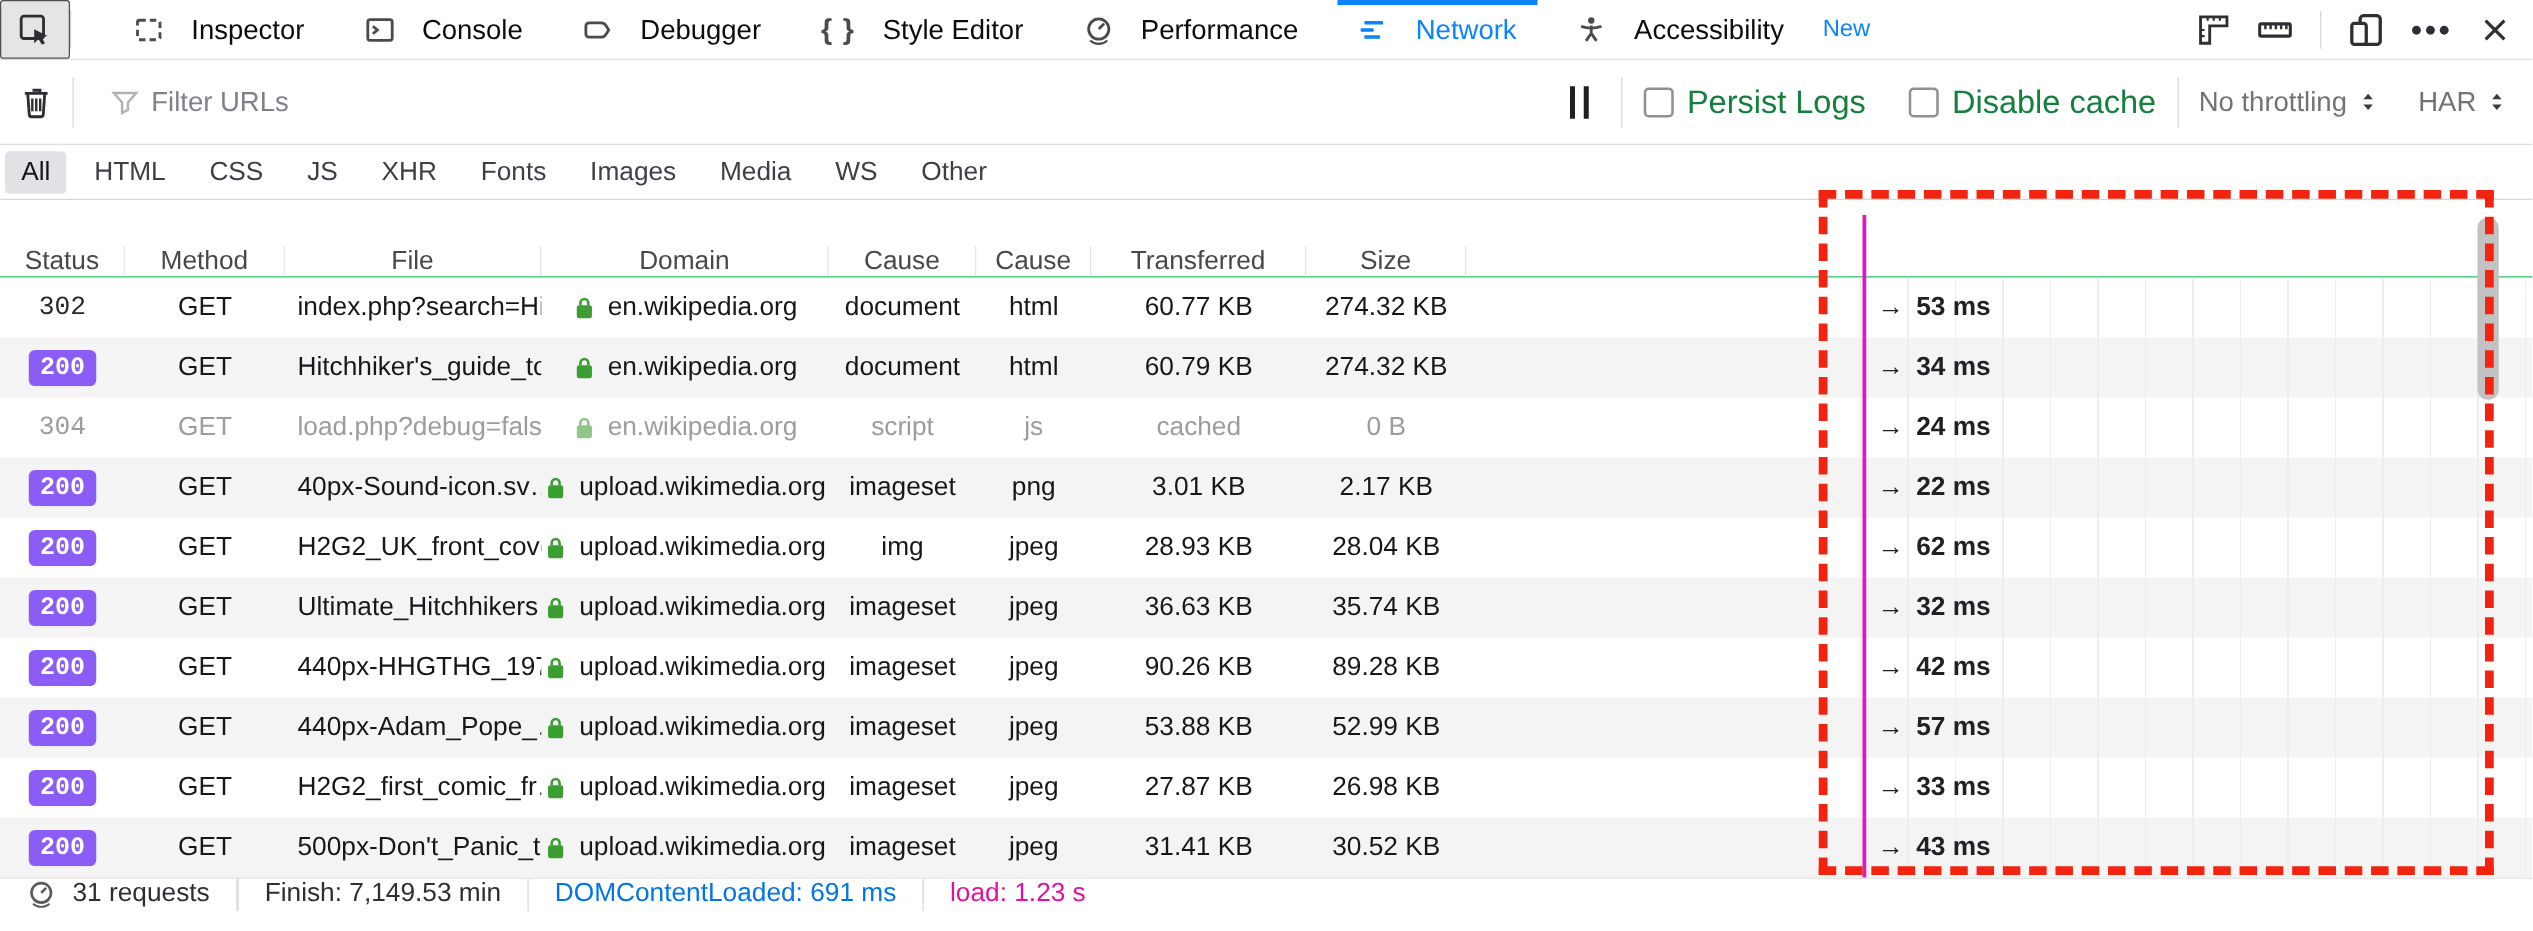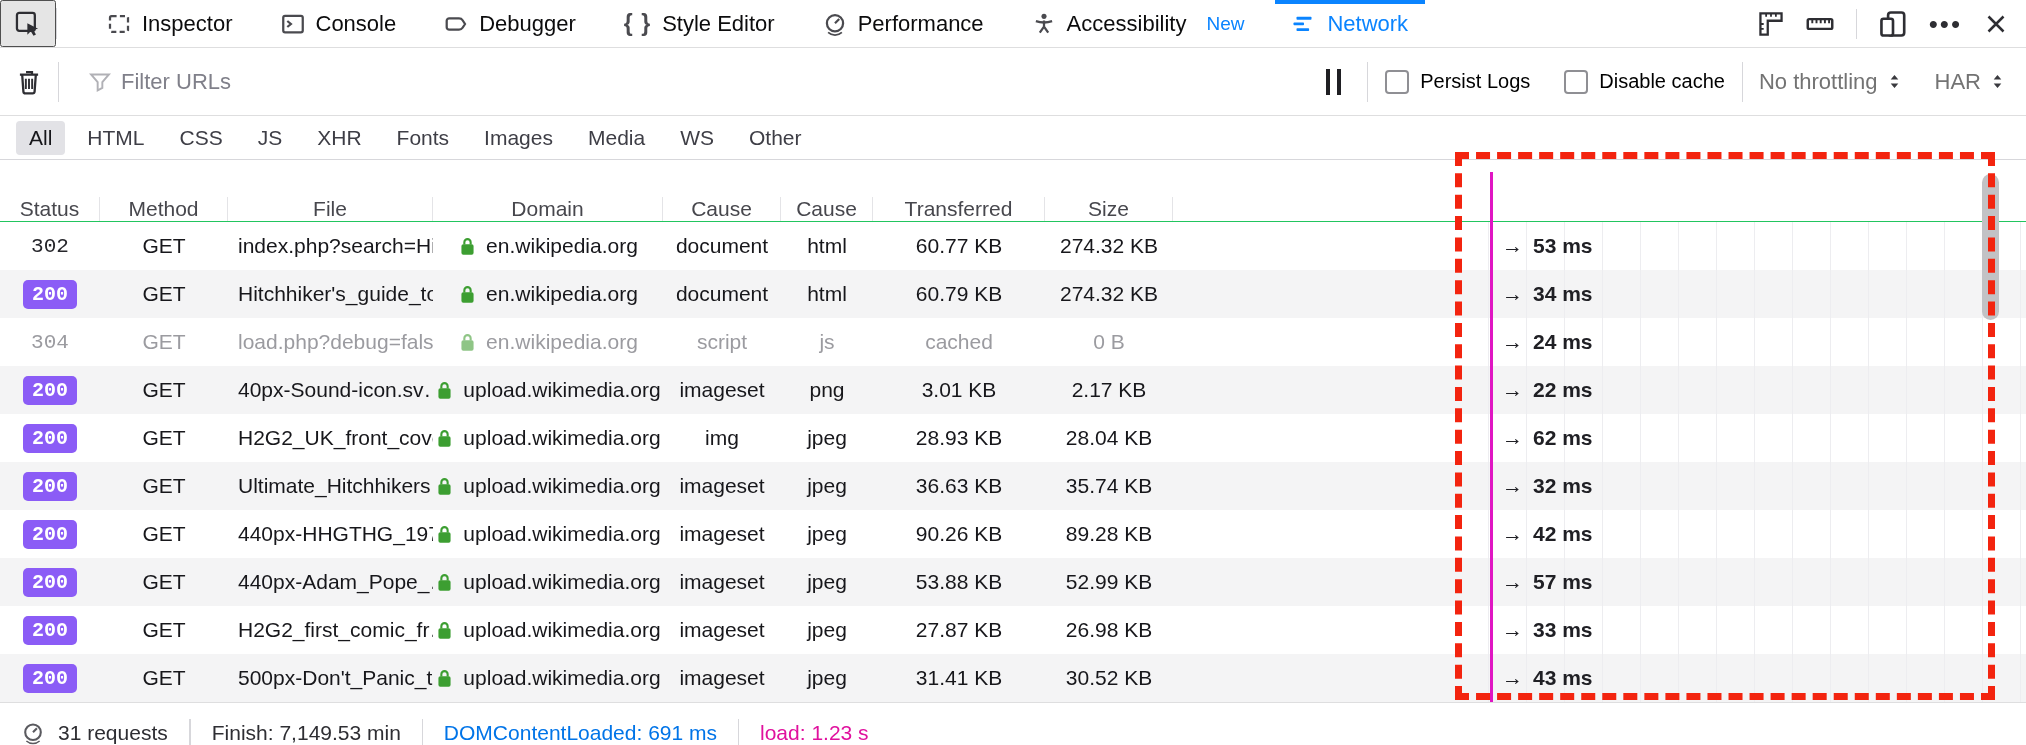--- a/index.html
+++ b/index.html
@@ -5,47 +5,47 @@
   *{box-sizing:border-box;margin:0;padding:0}
   html,body{width:2026px;height:745px;overflow:hidden}
   body{font-family:"Liberation Sans",sans-serif;background:#fff;color:#0c0c0d;position:relative}
   svg{display:block}
 
   
   .tabbar{height:48px;display:flex;align-items:stretch;border-bottom:1px solid #dededf;background:#fff}
   .picker-btn{width:56px;display:flex;align-items:center;justify-content:center}
   .vsep{width:1px;background:#d7d7db;margin:8px 0}
   .tabs{display:flex;align-items:stretch;margin-left:26px}
-  .tab{display:flex;align-items:center;gap:11px;padding:0 17px;margin:0 7px;font-size:22px;color:#0c0c0d;position:relative;background:none;border:none;cursor:default;font-family:inherit}
+  .tab{display:flex;align-items:center;gap:22px;padding:0 17px;margin:0 7px;font-size:22px;color:#0c0c0d;position:relative;background:none;border:none;cursor:default;font-family:inherit}
   .tab .ticon{color:#4a4a4f}
   .tab.active{color:#0a84ff}
   .tab.active .ticon{color:#0a84ff}
   .tab.active::before{content:'';position:absolute;top:0;left:0;right:0;height:4px;background:#0a84ff}
   .new-badge{color:#0a84ff;font-size:19px;margin-left:9px}
   .braces{font-size:23px;font-weight:700;color:#4a4a4f;letter-spacing:1px}
   .tabbar-right{margin-left:auto;display:flex;align-items:center;gap:22px;padding:0 18px}
   .tabbar-right .vsep{height:30px;align-self:center;margin:0}
   .meatballs{font-size:26px;color:#2e2e33;letter-spacing:2px;line-height:10px}
 
   
   .filterbar{height:68px;display:flex;align-items:center;border-bottom:1px solid #dededf}
   .trash-btn{width:58px;display:flex;justify-content:center}
   .filterbar .vsep{height:40px;margin:0}
   .url-filter{display:flex;align-items:center;gap:10px;margin-left:30px;flex:1}
   .url-filter input{border:none;outline:none;font-size:22px;font-family:inherit;color:#0c0c0d;width:420px}
   .url-filter input::placeholder{color:#80808a}
   .pause-btn{display:flex;gap:7px;padding:0 26px}
   .pause-btn i{display:block;width:4px;height:26px;background:#1f1f23}
-  .chk-label{display:flex;align-items:center;gap:11px;font-size:20px;color:#000000;margin:17px 17px}
+  .chk-label{display:flex;align-items:center;gap:11px;font-size:26px;color:#15803d;margin:17px 17px}
   .checkbox{width:24px;height:24px;border:2px solid #8f8f94;border-radius:4px;background:#fff}
   .dropdown{display:flex;align-items:center;gap:8px;font-size:22px;color:#737373;margin:0 16px}
   .filterbar .right{margin-left:auto;display:flex;align-items:center;padding-right:14px}
 
   
-  .typefilters{height:44px;display:flex;align-items:center;gap:9px;padding:0 16px;border-bottom:1px solid #d7d7db}
+  .typefilters{height:44px;display:flex;align-items:center;gap:9px;padding:0 4px;border-bottom:1px solid #d7d7db}
   .tf{font-size:21px;color:#3e3e46;padding:5px 13px;border:none;background:none;border-radius:4px;font-family:inherit}
   .tf.active{background:#e2e2e6;color:#16161a}
 
   
   .table-wrap{position:relative;height:542px}
   .thead{height:62px;display:flex;align-items:flex-end;font-size:21px;color:#47474d;border-bottom:1px solid #22c55e}
   .th{display:flex;align-items:center;justify-content:center;border-right:1px solid #e4e4e7}
   .c-status{width:100px}
   .c-method{width:128px}
   .c-file{width:205px}
@@ -77,21 +77,21 @@
   .wf-arrow{font-weight:400}
   .tr.cached,.tr.cached .status-plain{color:#9b9ba0}
   .tr.cached .lock-icon{color:#8fc586}
 
   
   .load-marker{position:absolute;left:1490px;top:12px;height:530px;width:3px;background:#e016c3;z-index:3}
   .annotation-rect{position:absolute;left:1455px;top:-8px;width:540px;height:548px;border:7px dashed #f3240f;z-index:5;pointer-events:none}
   .scroll-thumb{position:absolute;left:1982px;top:14px;width:17px;height:146px;background:#c2c2c5;border-radius:9px;z-index:4}
 
   
-  .statusbar{height:43px;border-top:1px solid #dededf;display:flex;align-items:flex-end;font-size:21px;color:#2e2e33}
+  .statusbar{height:43px;border-top:1px solid #dededf;display:flex;align-items:flex-start;font-size:21px;color:#2e2e33}
   .sb-item{display:flex;align-items:center;gap:13px;padding:0 21px;white-space:nowrap}
   .sb-sep{width:1px;height:26px;background:#d7d7db}
   .sb-dcl{color:#0074e8}
   .sb-load{color:#e0119e}
 </style>
 </head>
 <body>
 
 <div>
 
@@ -138,40 +138,40 @@
       <button class="tab">
         <span class="ticon">
           <svg width="24" height="24" viewBox="0 0 16 16" fill="none" stroke="currentColor" stroke-width="1.5">
             <circle cx="8" cy="7.5" r="5.4"></circle>
             <line x1="8" y1="7.5" x2="10.8" y2="4.7"></line>
             <path d="M3.4 13.6 a6.8 6.8 0 0 0 9.2 0" stroke-width="1.1"></path>
           </svg>
         </span>
         <span>Performance</span>
       </button>
+      <button class="tab active">
+        <span class="ticon">
+          <svg width="24" height="24" viewBox="0 0 16 16" fill="currentColor">
+            <rect x="3" y="3.2" width="10" height="1.9" rx="0.5"></rect>
+            <rect x="1" y="7" width="7" height="1.9" rx="0.5"></rect>
+            <rect x="3" y="10.8" width="8.4" height="1.9" rx="0.5"></rect>
+          </svg>
+        </span>
+        <span>Network</span>
+      </button>
       <button class="tab">
         <span class="ticon">
           <svg width="24" height="24" viewBox="0 0 16 16" fill="none" stroke="currentColor" stroke-width="1.5">
             <circle cx="8" cy="2.9" r="1.7" fill="currentColor" stroke="none"></circle>
             <path d="M2.6 6.1 Q8 7.9 13.4 6.1"></path>
             <path d="M8 5.6 v4.2 M8 9.8 L5.2 13.8 M8 9.8 L10.8 13.8"></path>
           </svg>
         </span>
         <span>Accessibility</span>
         <span class="new-badge">New</span>
-      </button>
-      <button class="tab active">
-        <span class="ticon">
-          <svg width="24" height="24" viewBox="0 0 16 16" fill="currentColor">
-            <rect x="3" y="3.2" width="10" height="1.9" rx="0.5"></rect>
-            <rect x="1" y="7" width="7" height="1.9" rx="0.5"></rect>
-            <rect x="3" y="10.8" width="8.4" height="1.9" rx="0.5"></rect>
-          </svg>
-        </span>
-        <span>Network</span>
       </button>
     </nav>
     <div class="tabbar-right">
       <button class="tab" style="padding:0;margin:0">
         <span>
           <svg width="26" height="26" viewBox="0 0 16 16" fill="none" stroke="#2e2e33" stroke-width="1.4">
             <path d="M1.5 1.5 h13 v4.5 h-8.5 v8.5 h-4.5 z"></path>
             <path d="M5 1.5 v2 M8 1.5 v2 M11 1.5 v2 M1.5 8 h2 M1.5 11 h2" stroke-width="1.1"></path>
           </svg>
         </span>

